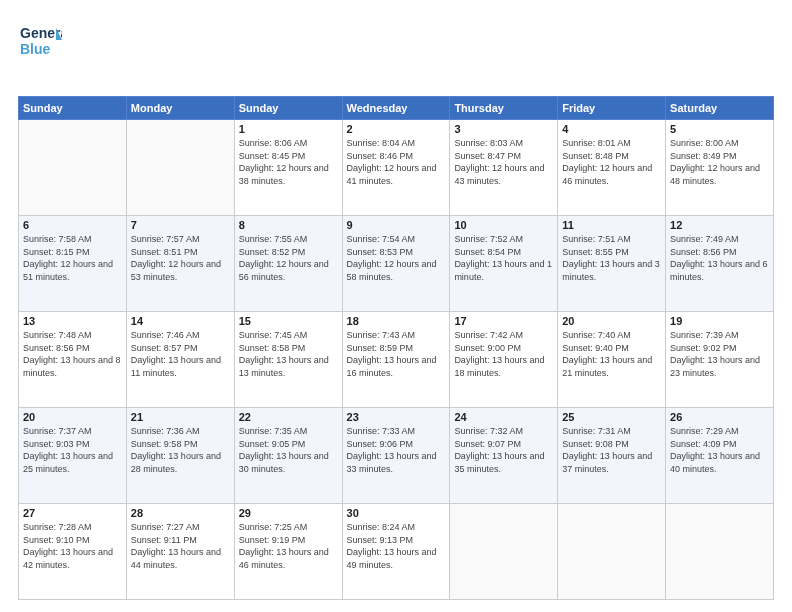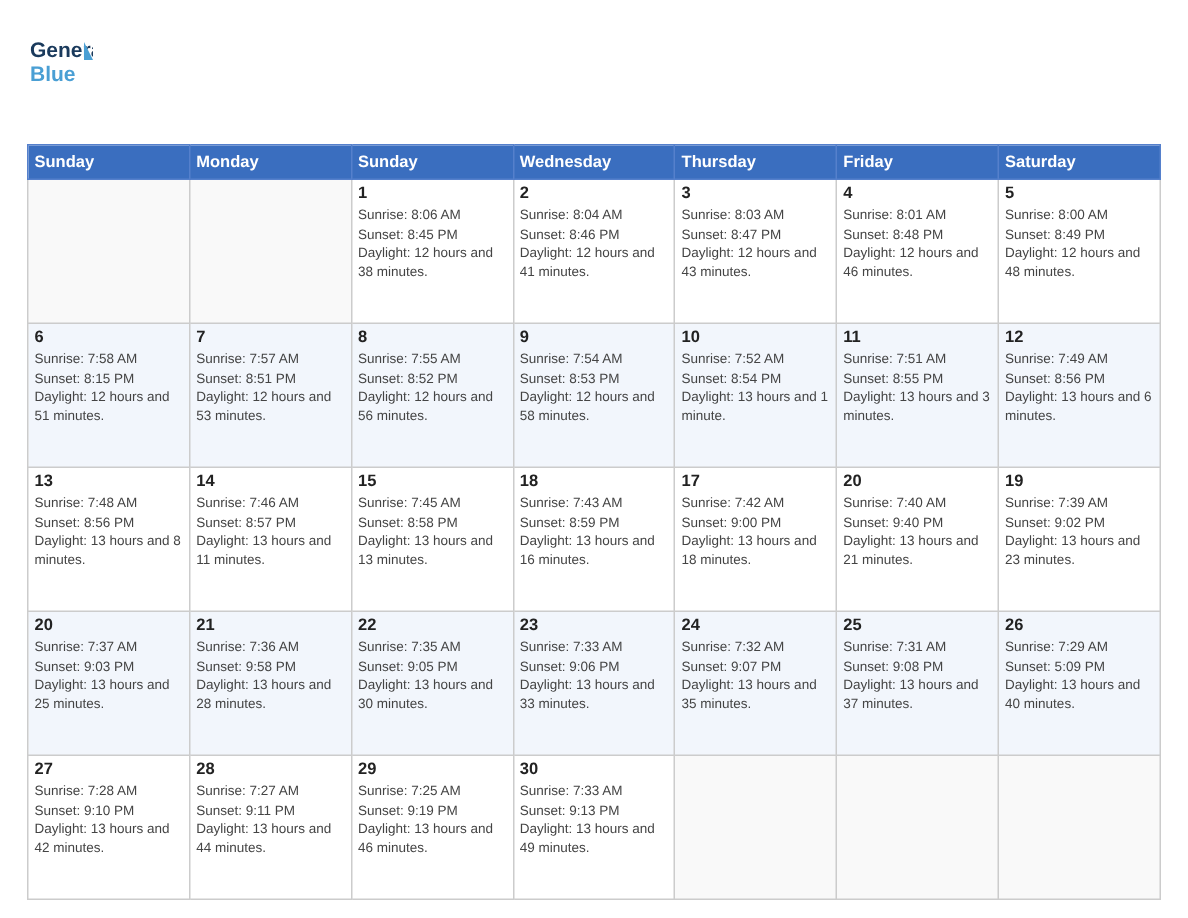--- a/index.html
+++ b/index.html
@@ -273,21 +273,21 @@
           </td>
           <td>
             <span class="day-num">25</span>
             <div class="day-info">Sunrise: 7:31 AM
 Sunset: 9:08 PM
 Daylight: 13 hours and 37 minutes.</div>
           </td>
           <td>
             <span class="day-num">26</span>
             <div class="day-info">Sunrise: 7:29 AM
-Sunset: 5:09 PM
+Sunset: 4:09 PM
 Daylight: 13 hours and 40 minutes.</div>
           </td>
         </tr>
         <tr>
           <td>
             <span class="day-num">27</span>
             <div class="day-info">Sunrise: 7:28 AM
 Sunset: 9:10 PM
 Daylight: 13 hours and 42 minutes.</div>
           </td>
@@ -298,21 +298,21 @@
 Daylight: 13 hours and 44 minutes.</div>
           </td>
           <td>
             <span class="day-num">29</span>
             <div class="day-info">Sunrise: 7:25 AM
 Sunset: 9:19 PM
 Daylight: 13 hours and 46 minutes.</div>
           </td>
           <td>
             <span class="day-num">30</span>
-            <div class="day-info">Sunrise: 7:33 AM
+            <div class="day-info">Sunrise: 8:24 AM
 Sunset: 9:13 PM
 Daylight: 13 hours and 49 minutes.</div>
           </td>
           <td class="empty"></td>
           <td class="empty"></td>
           <td class="empty"></td>
         </tr>
       </tbody>
   </table>
 </div>

